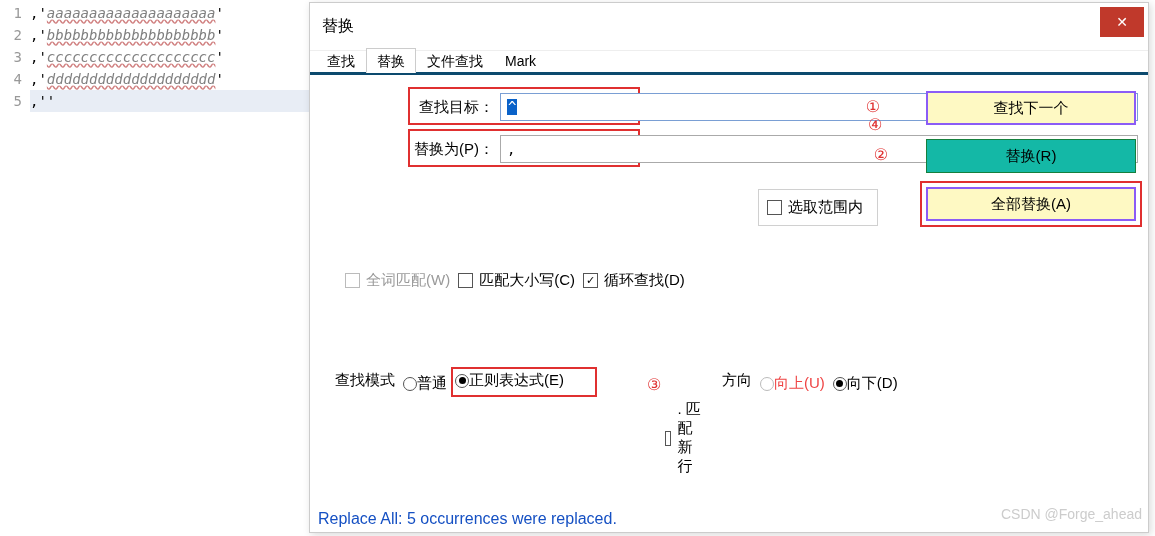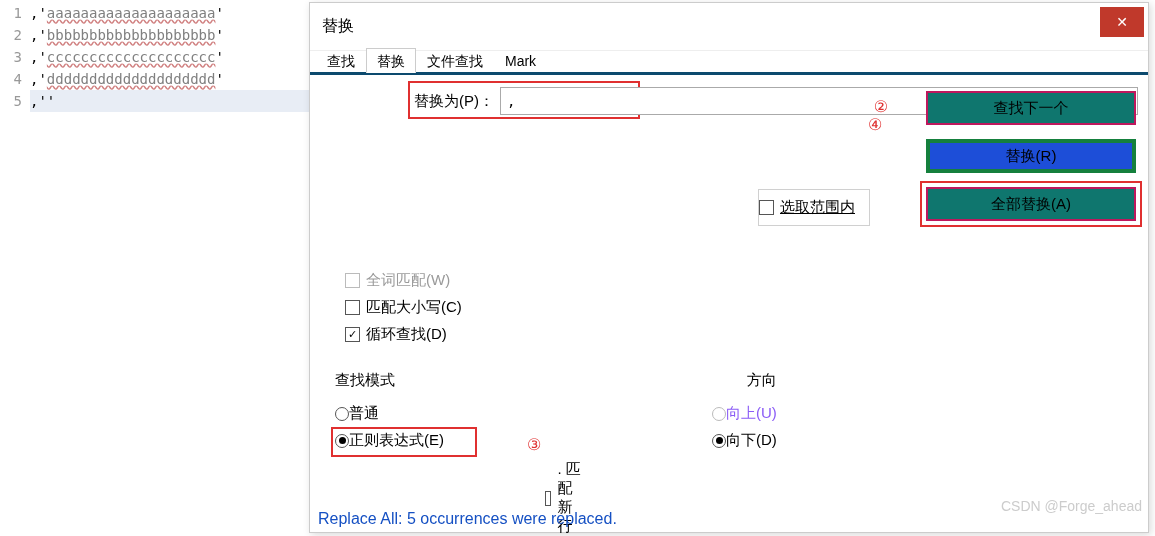--- a/index.html
+++ b/index.html
@@ -4,21 +4,21 @@
 <style>
 * { box-sizing: border-box; margin: 0; padding: 0; }
 body { font-family: "Microsoft YaHei", "SimSun", sans-serif; font-size: 14px; background: #fff; width: 1155px; height: 536px; overflow: hidden; position: relative; }
 
 .editor { position: absolute; left: 0; top: 0; width: 310px; height: 536px; display: flex; }
 .gutter { width: 30px; background: #fff; text-align: right; padding-right: 8px; color: #999; font-family: Consolas, monospace; font-size: 14px; line-height: 22px; padding-top: 2px;}
 .code { flex: 1; font-family: Consolas, monospace; font-size: 14px; line-height: 22px; padding-top: 2px; }
 .code-line { white-space: pre; }
 .code-line::before { content: ""; }
 .hl { background: #e8edf5; display:block; width:100%;}
-.sq-word { color: #808080; text-decoration: underline wavy #d08080; text-decoration-skip-ink: none;}
+.sq-word { color: #808080; text-decoration: underline wavy #d08080; text-decoration-skip-ink: none; font-style: italic;}
 
 .dialog { position: absolute; left: 309px; top: 2px; width: 840px; height: 531px; background: #fff; border: 1px solid #ccc; box-shadow: 2px 2px 8px rgba(0,0,0,0.15); }
 .titlebar { height: 48px; display: flex; align-items: center; justify-content: space-between; padding-left: 12px; border-bottom: 1px solid #eee;}
 .titlebar .t { font-size: 16px; }
 .close-btn { width: 44px; height: 30px; background: #c0392b; color: #fff; display:flex; align-items:center; justify-content:center; font-size:14px; margin-right:4px; margin-top:-10px;}
 
 .tabs { height: 28px; display: flex; border-bottom: 3px solid #0c4a6e; padding-left: 6px; gap:0; margin-top:-4px;}
 .tab { padding: 4px 10px 3px 10px; font-size: 14px; border: 1px solid transparent; border-bottom:none; position:relative; top:1px; cursor:default;}
 .tab.active { border-color: #ccc; background: #fff; border-bottom:1px solid #fff;}
 
@@ -29,38 +29,38 @@
 .combo { flex:1; height:28px; border:1px solid #7a9fd4; display:flex; align-items:center; padding: 0 6px; font-family: Consolas, monospace; font-size:14px; position:relative; background:#fff;}
 .combo.plain { border-color:#aaa; }
 .combo .arrow { position:absolute; right:6px; color:#555; font-size:10px;}
 .sel-highlight { background:#0a62c9; color:#fff; padding:0 1px;}
 
 .redbox { border: 2px solid #e03030; position:absolute; pointer-events:none; }
 
 .circ { color:#e03030; font-size:16px; position:absolute; }
 
 .right-col { position:absolute; right: 12px; top: 88px; width: 210px; display:flex; flex-direction:column; gap: 14px; }
-.btn { height: 34px; border:4px solid #15803d; background:#1d4ed8; display:flex; align-items:center; justify-content:center; font-size:15px; cursor:default;}
-.btn.primary { border:2px solid #be185d; background:#0f766e; }
+.btn { height: 34px; border:1px solid #15803d; background:#14b8a6; display:flex; align-items:center; justify-content:center; font-size:15px; cursor:default;}
+.btn.primary { border:2px solid #8b5cf6; background:#fef9c3; }
 
 .chk { display:flex; align-items:center; gap:6px; font-size:15px; }
 .chk .box { width:15px; height:15px; border:1px solid #555; display:flex; align-items:center; justify-content:center; font-size:11px; color:#000;}
 .chk .box.checked::after { content:"✓"; }
 
 .radio { display:flex; align-items:center; font-size:15px; }
 .radio .dot { width:14px; height:14px; border:1px solid #555; border-radius:50%; display:flex; align-items:center; justify-content:center;}
 .radio .dot.on::after { content:""; width:7px; height:7px; background:#000; border-radius:50%;}
-.radio.disabled { color:#8b5cf6; }
+.radio.disabled { color:#ef4444; }
 .radio.disabled .dot { border-color:#bbb;}
 
 .group-label { font-size:15px; margin-bottom:6px;}
-.group { position:absolute; display:flex; flex-direction:column; gap:8px;}
+.group { position:absolute; display:flex; flex-direction:row; gap:8px;}
 
 .status { position:absolute; left: 8px; bottom: 4px; font-size:16px; color:#1550c3;}
-.watermark { position:absolute; right:6px; bottom:18px; font-size:14px; color:#ccc;}
+.watermark { position:absolute; right:6px; bottom:10px; font-size:14px; color:#ccc;}
 
 .slider-track { width:100px; height:4px; background:#ccc; position:relative; margin-top:6px; margin-left:18px;}
 .slider-thumb { width:10px; height:18px; background:#1a6fd8; position:absolute; top:-7px; right:8px;}
 </style>
 </head>
 <body>
 
 <div class="editor">
   <div class="gutter">
     <div>1</div>
@@ -86,32 +86,41 @@
 
   <div class="tabs">
     <div class="tab">查找</div>
     <div class="tab active">替换</div>
     <div class="tab">文件查找</div>
     <div class="tab">Mark</div>
   </div>
 
   <div class="body-area">
 
+    <div class="row" style="margin-top:6px;">
+      <div class="redbox" style="left:80px; top:-6px; width:232px; height:38px;"></div>
+      <div class="row-label">查找目标：</div>
+      <div class="combo" style="width:400px;">
+        <span class="sel-highlight">^</span>
+        <span class="arrow">▾</span>
+      </div>
+      <span class="circ" style="right:258px; top:4px;">①</span>
+    </div>
 
     <div class="row">
       <div class="redbox" style="left:80px; top:-6px; width:232px; height:38px;"></div>
       <div class="row-label"><span>替换为(P)：</span></div>
       <div class="combo plain" style="width:400px;">
         <span>,</span>
         <span class="arrow">▾</span>
       </div>
       <span class="circ" style="right:250px; top:10px;">②</span>
     </div>
 
-    <div style="position:absolute; left:448px; top:186px; border:1px solid #d0d0d0; padding:8px 14px 8px 0;text-decoration:underline;">
+    <div style="position:absolute; left:448px; top:186px; border:1px solid #d0d0d0; padding:8px 14px 8px 8px;">
       <div class="chk">
         <span class="box"></span>
         <span>选取范围内</span>
       </div>
     </div>
     <span class="circ" style="left:558px; top:112px;">④</span>
 
     <div class="group" style="left:35px; top:268px;">
       <div class="chk" style="color:#9a9a9a;">
           <span class="box" style="border-color:#bbb;"></span>
@@ -140,21 +149,21 @@
             <span>正则表达式(E)</span>
           </div>
         <span class="circ" style="left:192px; top:4px;">③</span>
         <div class="chk" style="position:absolute; left:210px; top:-2px;margin-top:31px;">
             <span class="box"></span>
             <span>. 匹配新行</span>
           </div>
       </div>
     </div>
 
-    <div class="group" style="left:402px; top:368px;text-align:right;">
+    <div class="group" style="left:412px; top:368px;text-align:right;">
       <div class="group-label">方向</div>
       <div class="radio disabled">
           <span class="dot"></span>
           <span>向上(U)</span>
         </div>
       <div class="radio">
           <span class="dot on"></span>
           <span>向下(D)</span>
         </div>
     </div>

